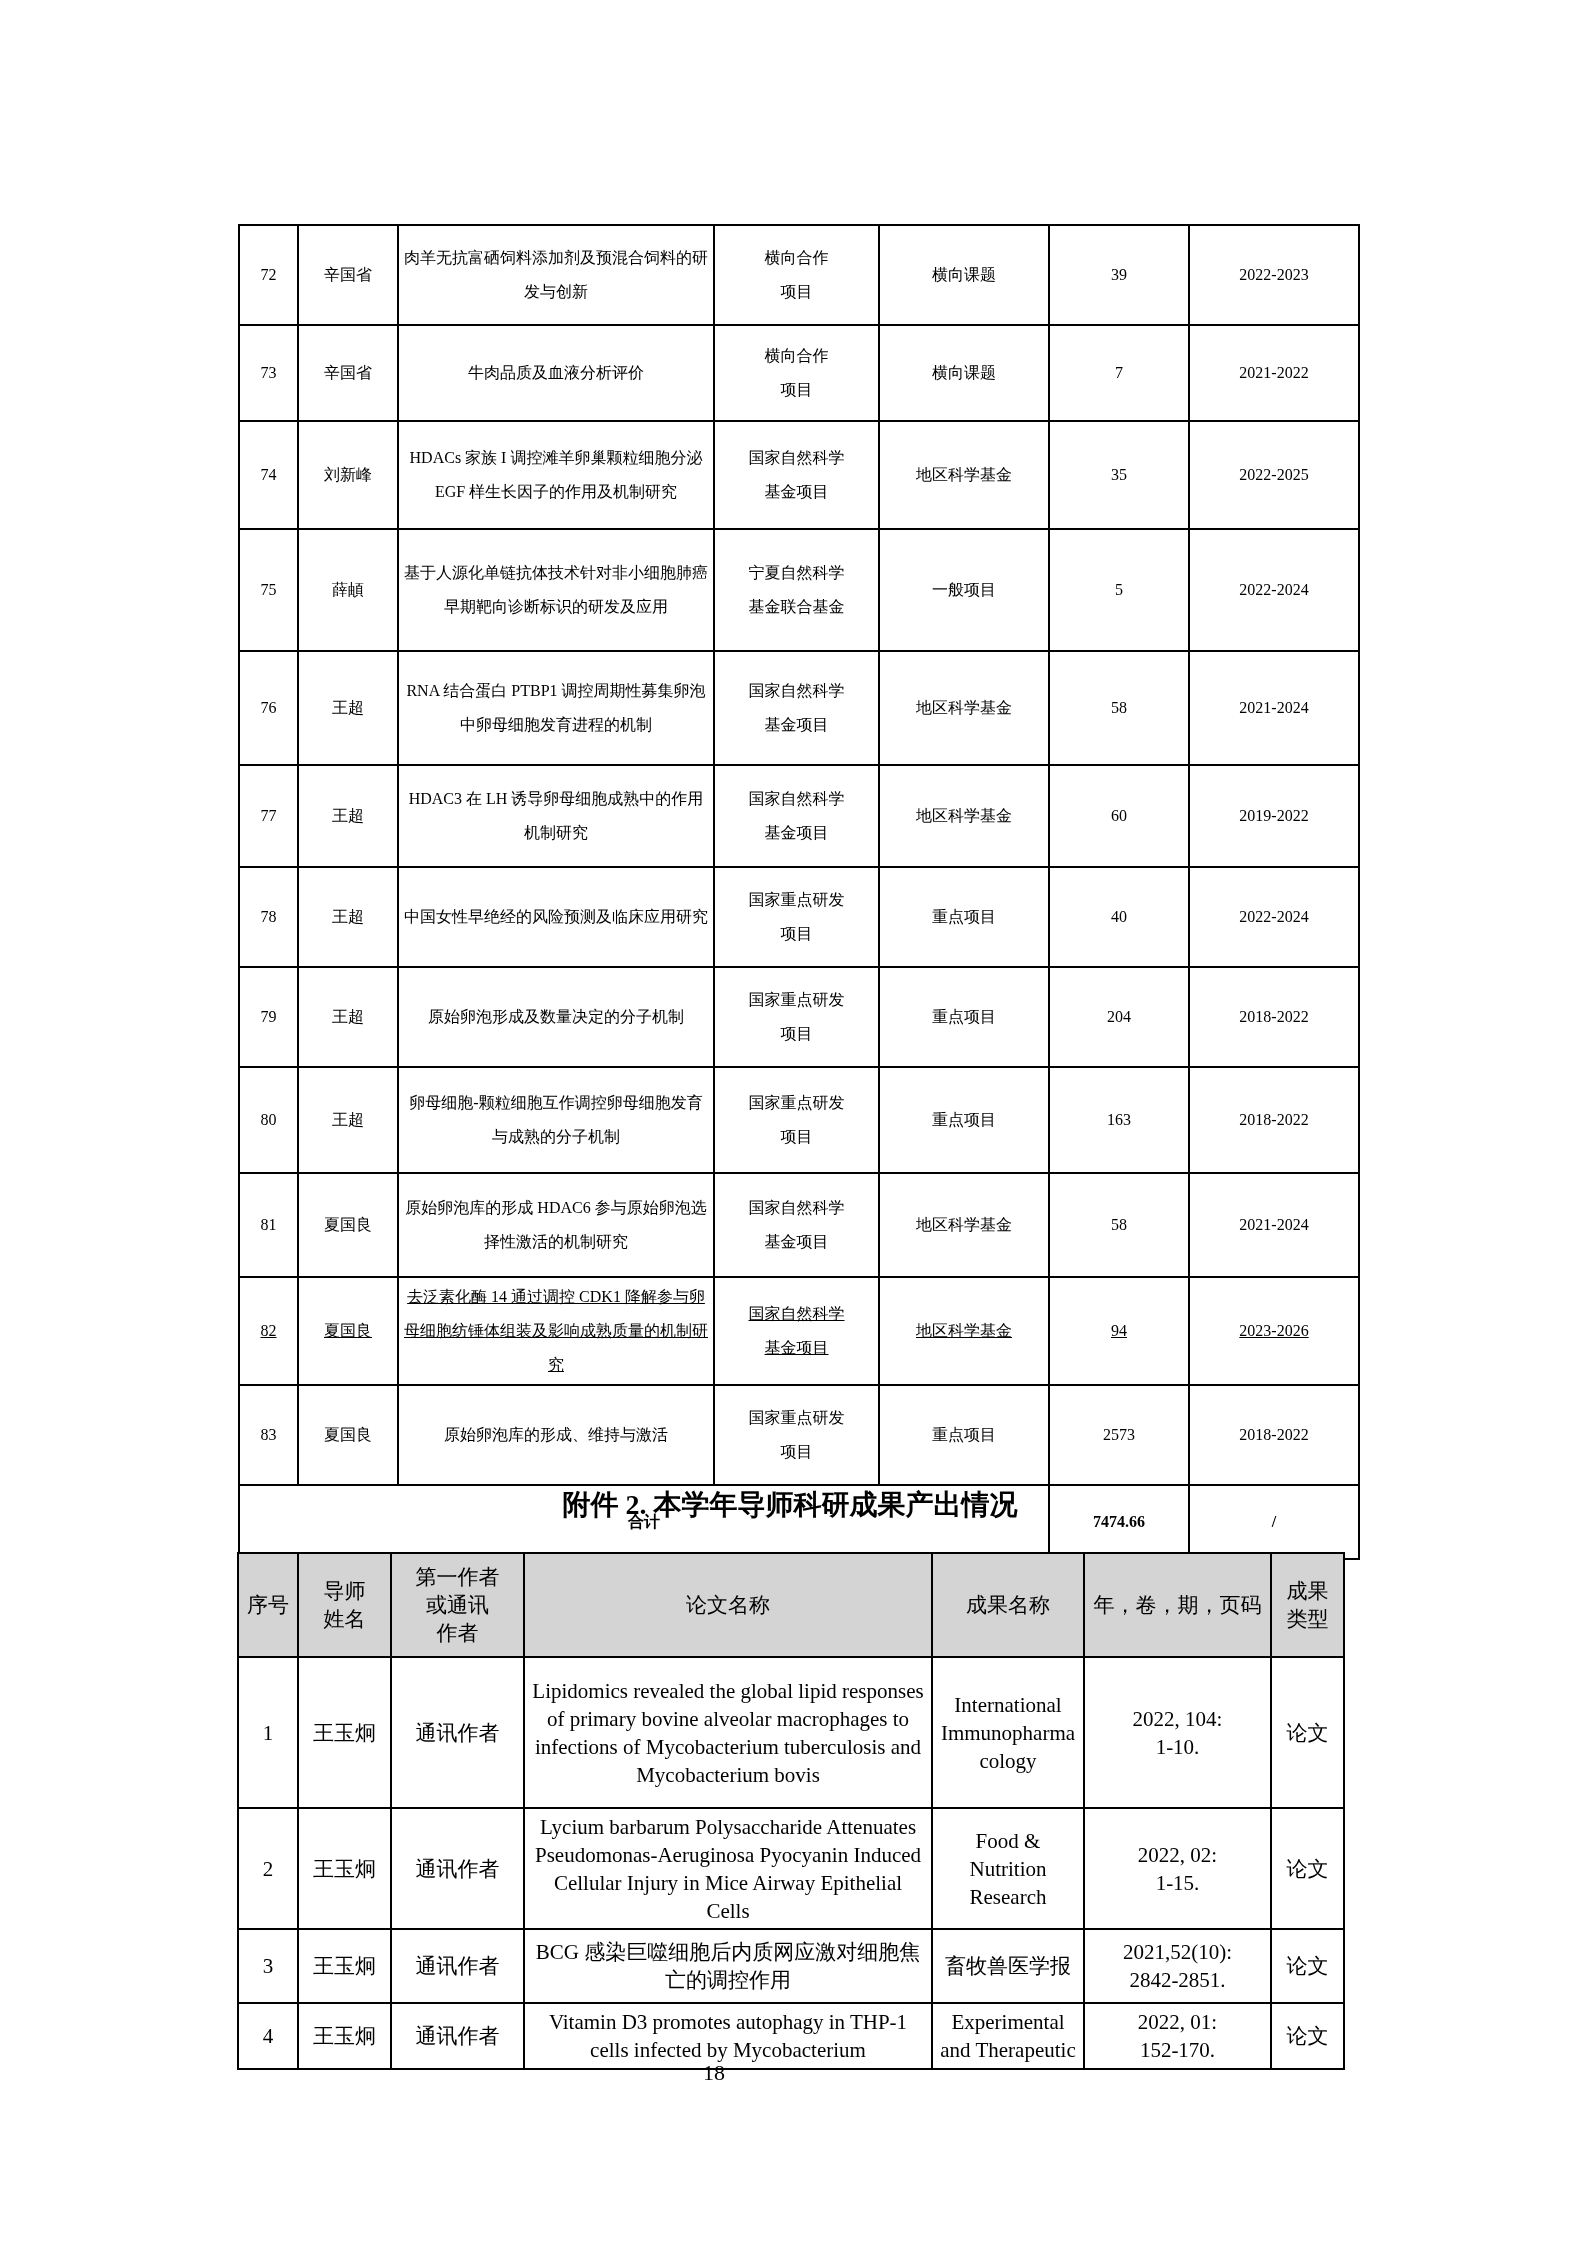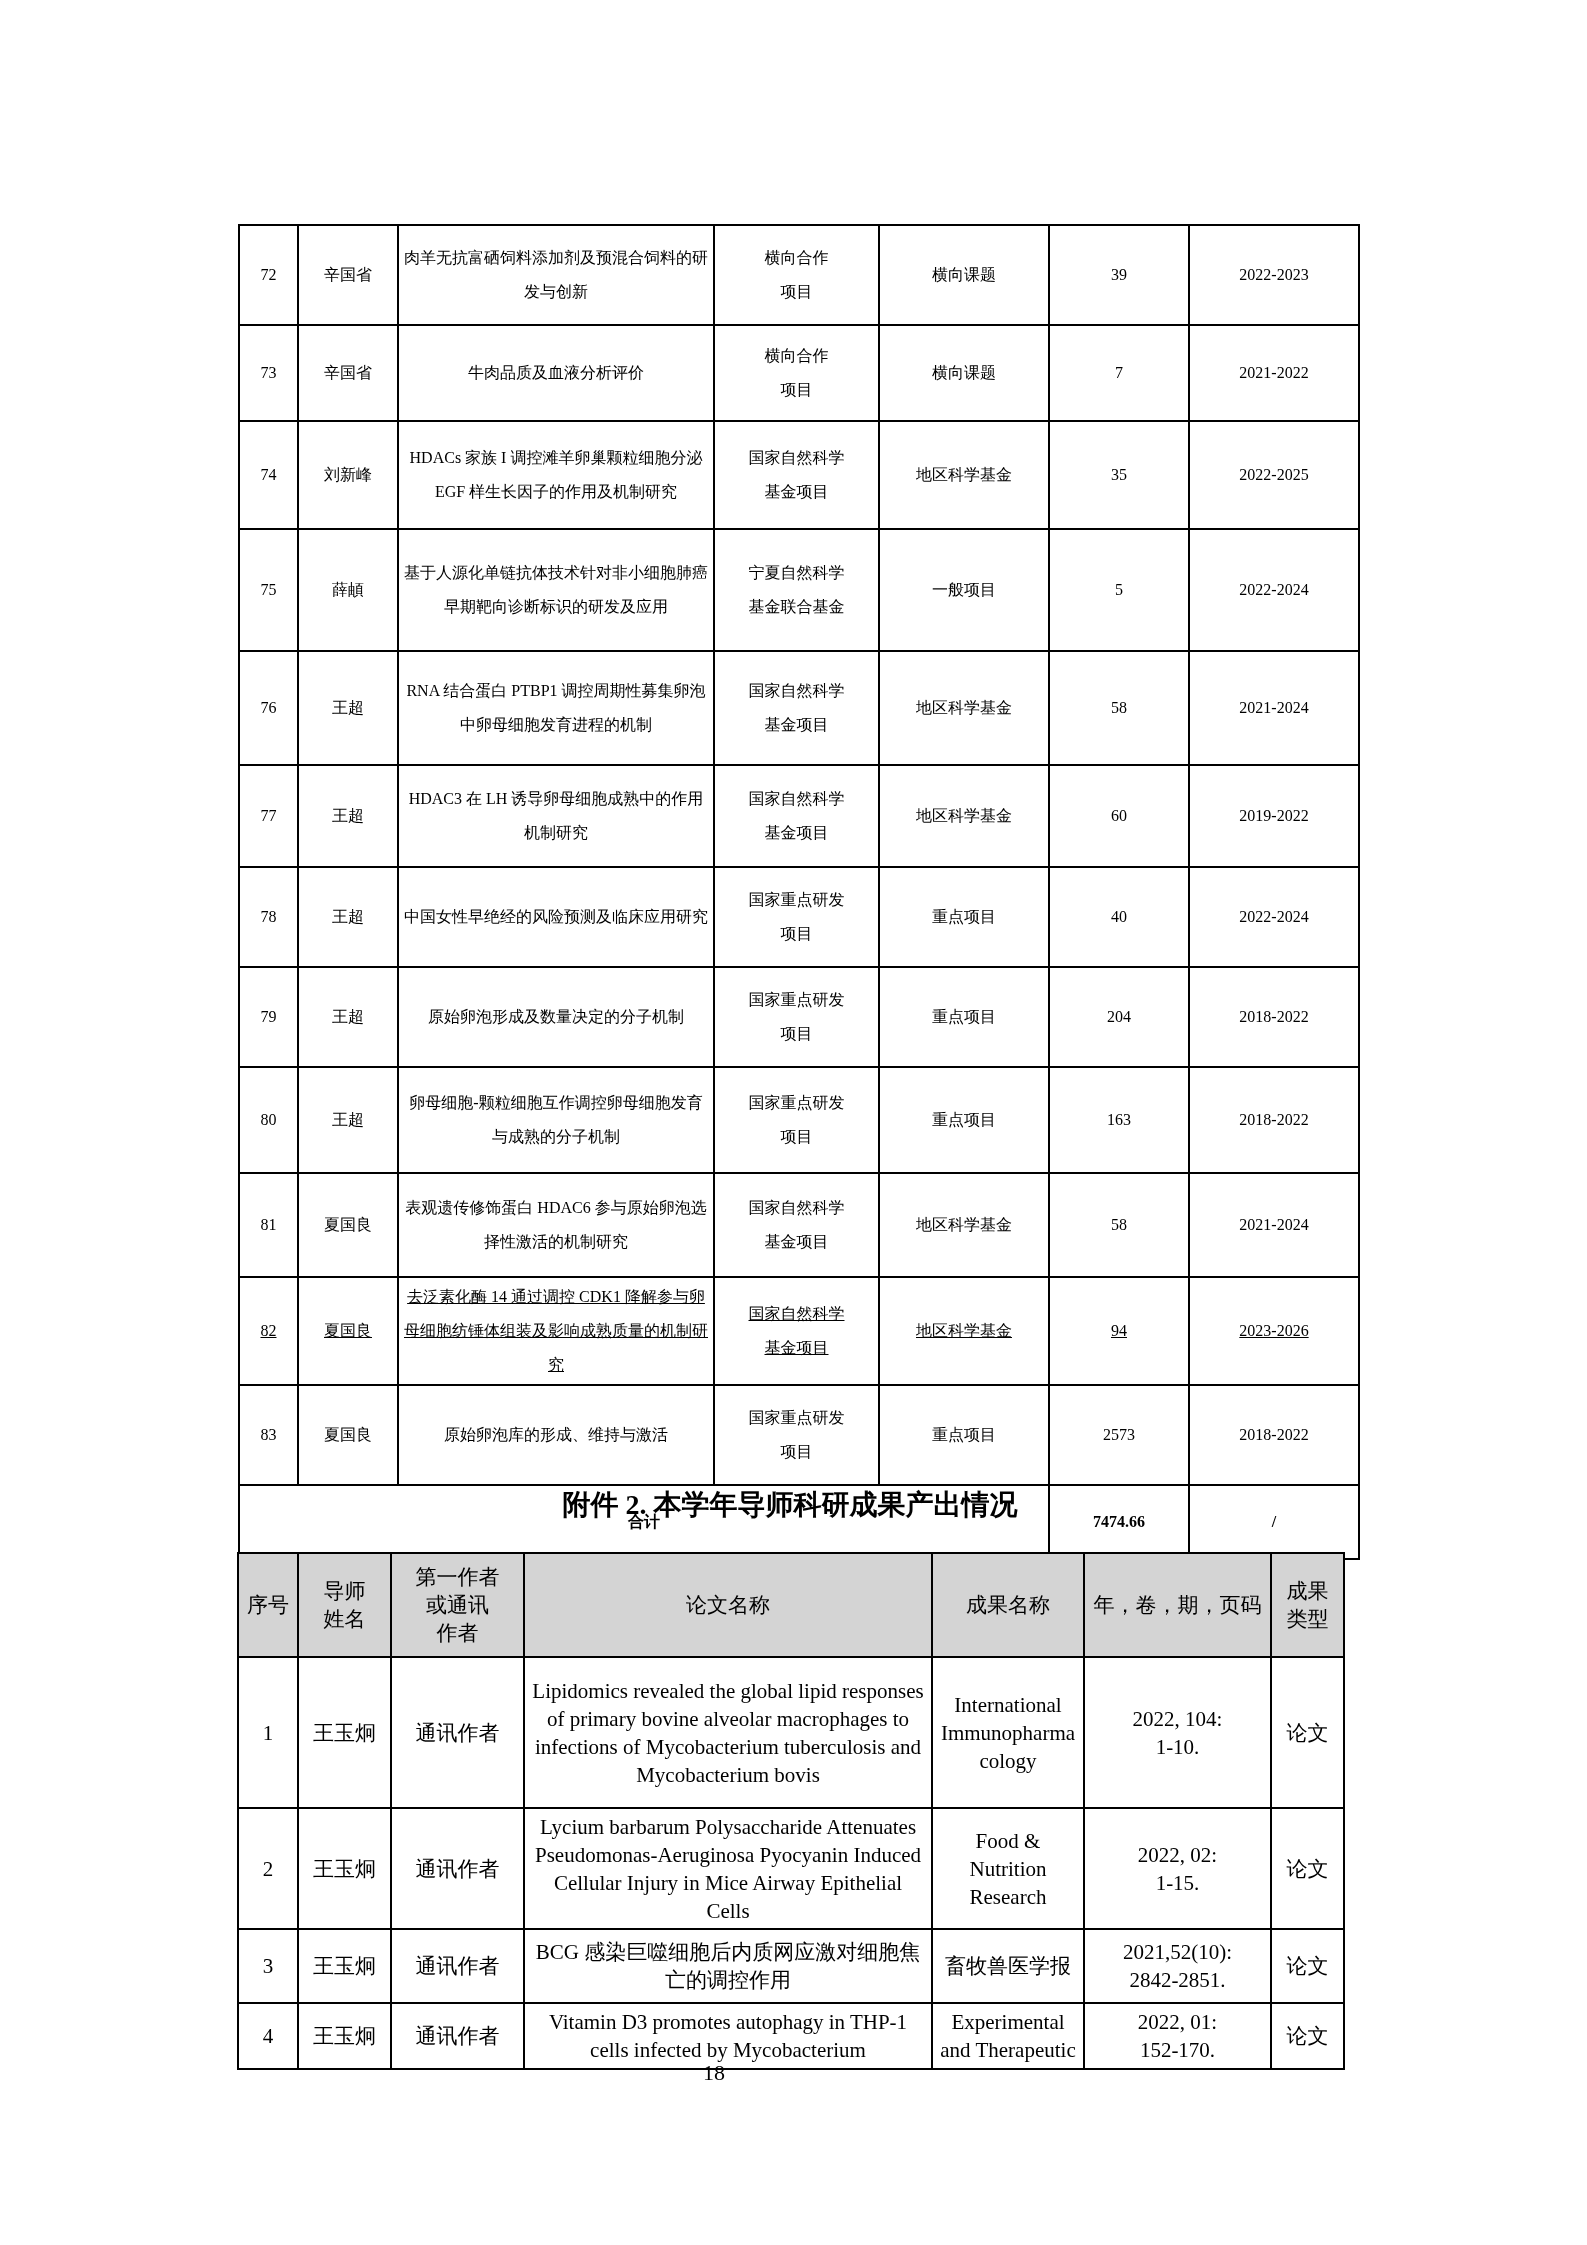--- a/index.html
+++ b/index.html
@@ -146,21 +146,21 @@
       <td>卵母细胞-颗粒细胞互作调控卵母细胞发育与成熟的分子机制</td>
       <td>国家重点研发
 项目</td>
       <td>重点项目</td>
       <td>163</td>
       <td>2018-2022</td>
     </tr>
     <tr class="r9">
       <td>81</td>
       <td>夏国良</td>
-      <td>表观遗传修饰蛋白 HDAC6 参与原始卵泡选择性激活的机制研究</td>
+      <td>原始卵泡库的形成 HDAC6 参与原始卵泡选择性激活的机制研究</td>
       <td>国家自然科学
 基金项目</td>
       <td>地区科学基金</td>
       <td>58</td>
       <td>2021-2024</td>
     </tr>
     <tr class="r10">
       <td>82</td>
       <td>夏国良</td>
       <td>去泛素化酶 14 通过调控 CDK1 降解参与卵母细胞纺锤体组装及影响成熟质量的机制研究</td>

